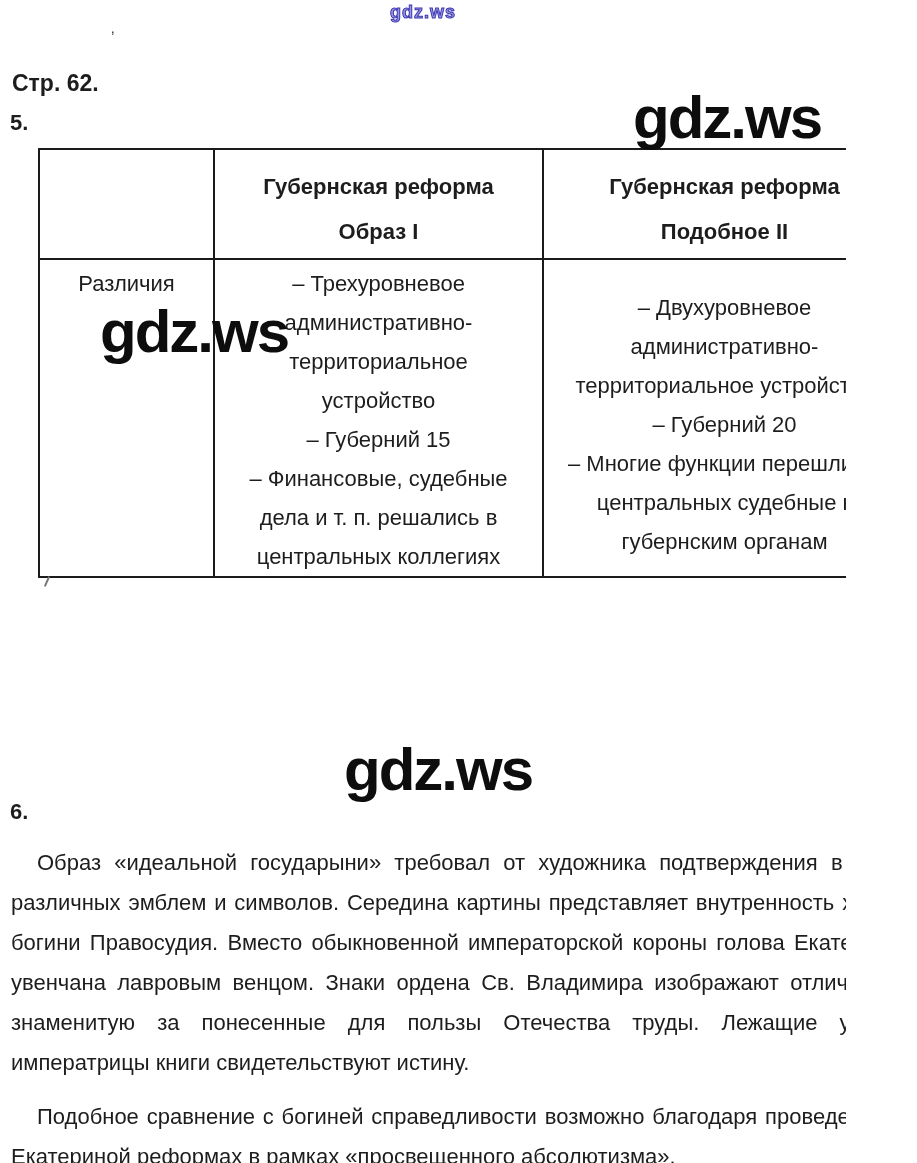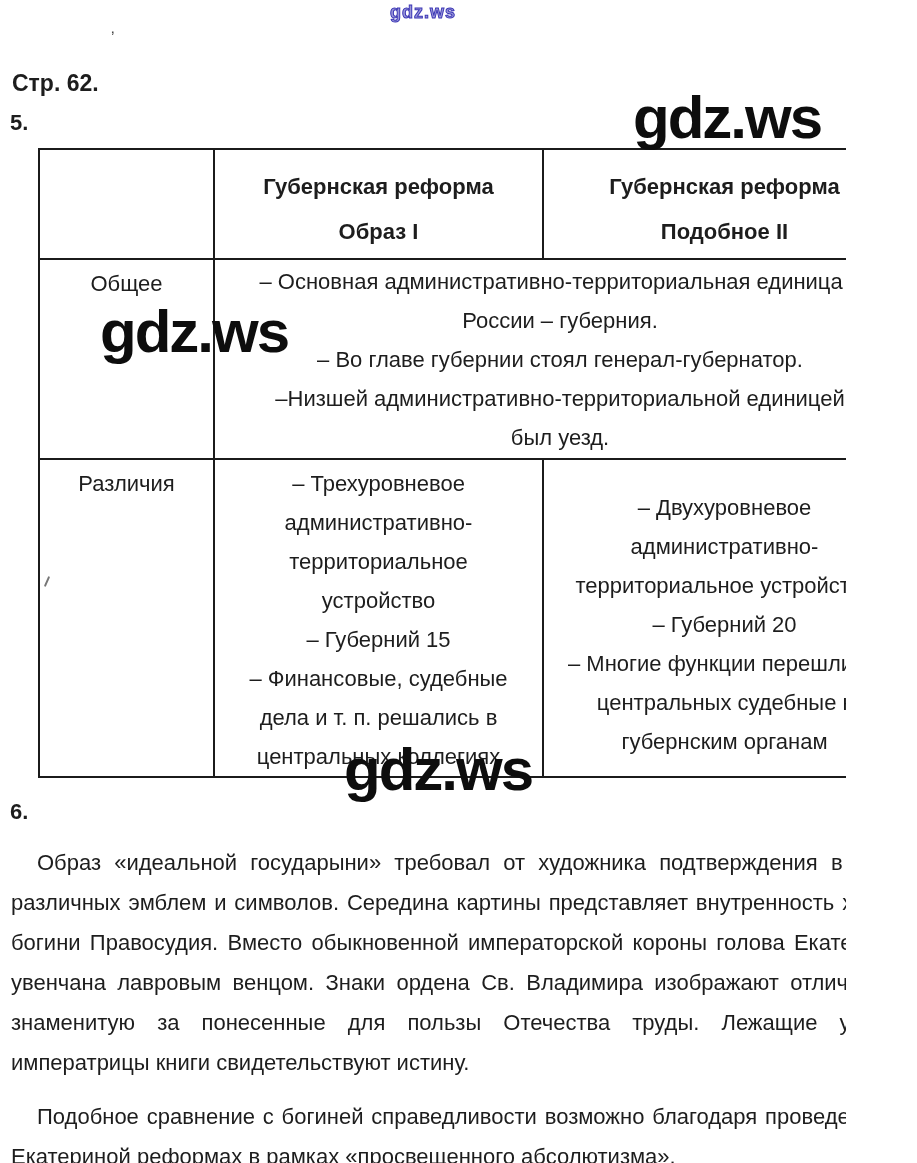--- a/index.html
+++ b/index.html
@@ -149,28 +149,20 @@
         <td>
           <div>Губернская реформа</div>
           <div>Образ I</div>
         </td>
         <td>
           <div>Губернская реформа</div>
           <div>Подобное II</div>
         </td>
       </tr>
 
-      <tr>
-        <td class="label-cell">Общее</td>
-        <td class="content-cell common-cell" colspan="2">
-          <div class="item">– Основная административно-территориальная единица в России – губерния.</div>
-          <div class="item">– Во главе губернии стоял генерал-губернатор.</div>
-          <div class="item">–Низшей административно-территориальной единицей был уезд.</div>
-        </td>
-      </tr>
 
       <tr class="drow">
         <td class="label-cell">Различия</td>
         <td class="content-cell peter-cell">
           <div class="item">– Трехуровневое административно-территориальное устройство</div>
           <div class="item">– Губерний 15</div>
           <div class="item">– Финансовые, судебные дела и т. п. решались в центральных коллегиях</div>
         </td>
         <td class="content-cell cath-cell">
           <div class="item">– Двухуровневое административно-территориальное устройство</div>

